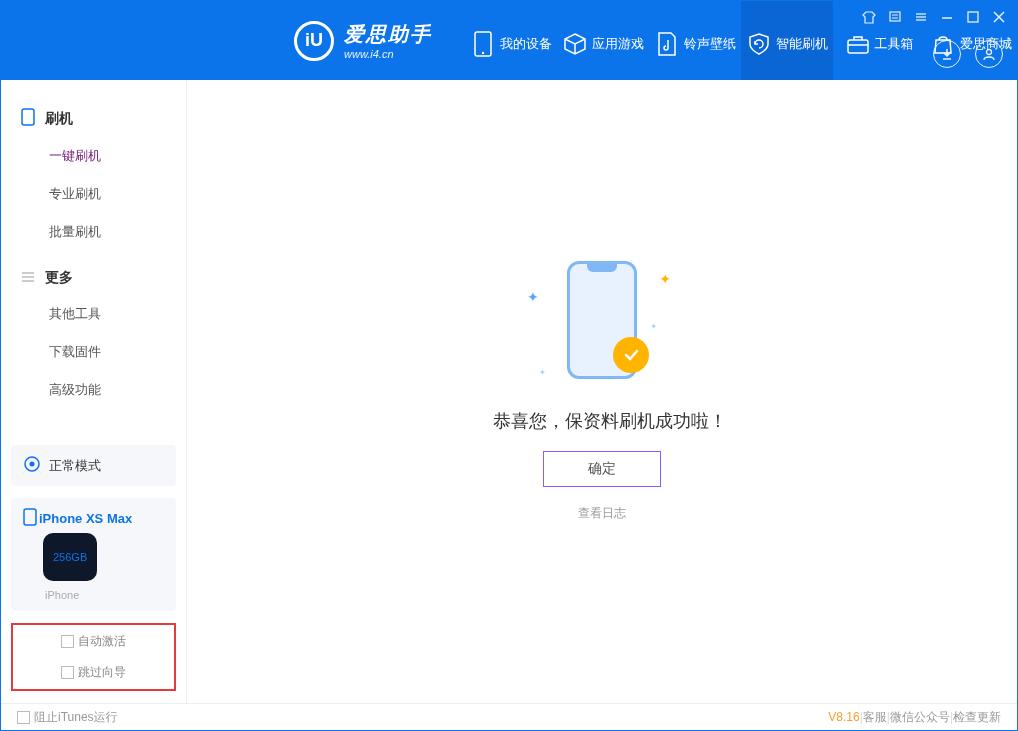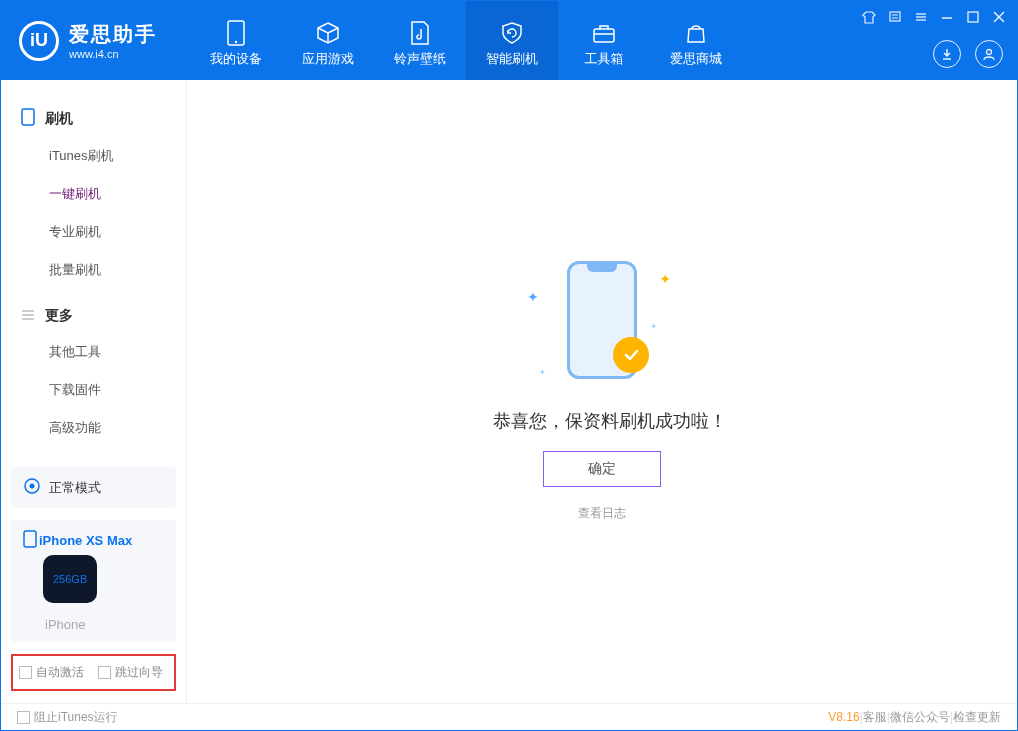--- a/index.html
+++ b/index.html
@@ -1,48 +1,48 @@
 <!DOCTYPE html>
 <html><head>
 <meta charset="utf-8">
 <style>
 * { margin: 0; padding: 0; box-sizing: border-box; font-family: "Microsoft YaHei", Arial, sans-serif; }
 body { background: #fff; width: 1018px; height: 731px; overflow: hidden; border: 1px solid #0c74ea; }
 
 
-.header { background: #0c74ea; height: 79px; display: flex; align-items: stretch; color: #fff; position: relative; }
+.header { background: #0c74ea; height: 79px; display: flex; align-items: stretch; color: #fff; position: relative; justify-content: flex-end; }
 .logo-area { display: flex; align-items: center; padding: 0 18px; }
 .logo-circle { width: 40px; height: 40px; border: 3px solid #fff; border-radius: 50%; display: flex; align-items: center; justify-content: center; font-weight: bold; font-size: 18px; background: #0c74ea; }
-.logo-text { margin-left: 10px; }
+.logo-text { margin-left: 10px; font-style: italic; }
 .logo-title { font-size: 20px; font-weight: bold; letter-spacing: 2px; }
 .logo-sub { font-size: 11px; opacity: 0.9; }
 .tabs { display: flex; margin-left: 15px; }
-.tab { width: 92px; display: flex; flex-direction: column; align-items: center; justify-content: center; gap: 4px; font-size: 13px; cursor: pointer; padding-top: 6px; }
+.tab { width: 92px; display: flex; flex-direction: row; align-items: center; justify-content: center; gap: 4px; font-size: 13px; cursor: pointer; padding-top: 6px; }
 .tab.active { background: #0a66d4; }
 .tab-icon { width: 26px; height: 26px; display: flex; align-items: center; justify-content: center; }
 .header-right { position: absolute; right: 10px; top: 8px; display: flex; gap: 10px; align-items: center; }
 .header-right-btn { width: 16px; height: 16px; cursor: pointer; opacity: 0.9; display:flex; align-items:center; justify-content:center; }
 .header-right svg { display:block; }
 .header-bottom-icons { position: absolute; right: 14px; bottom: 12px; display: flex; gap: 14px; }
 .circle-btn { width: 28px; height: 28px; border: 1.5px solid #fff; border-radius: 50%; display: flex; align-items: center; justify-content: center; cursor: pointer; opacity: 0.9; }
 
 
 .body { display: flex; height: calc(731px - 79px - 27px - 2px); }
 .sidebar { width: 186px; border-right: 1px solid #eee; padding-top: 20px; display:flex; flex-direction:column; }
 .side-group-header { display: flex; align-items: center; gap: 10px; padding: 8px 20px; color: #333; font-size: 14px; font-weight: bold; }
 .side-item { padding: 10px 20px 10px 48px; font-size: 13px; color: #555; cursor: pointer; }
 .side-item.active { color: #701a75; }
 
 .device-box { margin: auto 10px 12px 10px; background: #f5f7fa; border-radius: 4px; padding: 10px 12px; font-size: 13px; color: #333; display:flex; align-items:center; gap:8px;}
 .device-box2 { margin: 0 10px 12px 10px; background: #f5f7fa; border-radius: 4px; padding: 10px 12px; font-size: 13px; color: #333; }
 .device-name { font-weight: bold; color: #0c74ea; }
 .device-storage { display: inline-block; background: #0f172a; color: #0c74ea; border-radius: 10px; padding: 18px 10px; font-size: 11px; margin-top: 4px; margin-left: 20px;}
-.device-type { font-size: 13px; color: #aaa; margin-left: 22px; margin-top: 14px; }
-
-.checkbox-row { border: 2px solid #e23b3b; margin: 0 10px 12px 10px; padding: 8px 6px; display: flex; gap: 14px; font-size: 12px; color: #888; align-items:center;}
+.device-type { font-size: 11px; color: #aaa; margin-left: 22px; margin-top: 8px; }
+
+.checkbox-row { border: 2px solid #e23b3b; margin: 0 10px 12px 10px; padding: 8px 6px; display: flex; gap: 14px; font-size: 12px; color: #888; align-items:center;flex-direction:column;}
 .cb { width: 13px; height: 13px; border: 1px solid #bbb; display: inline-block; vertical-align: middle; margin-right: 4px; }
 
 
 .main { flex: 1; display: flex; flex-direction: column; align-items: center; justify-content: center; gap: 18px; }
 .illustration { position: relative; width: 170px; height: 130px; }
 .phone { width: 70px; height: 118px; border: 3px solid #7fb8f5; border-radius: 12px; background: #e8f2ff; position: absolute; left: 50%; top: 0; transform: translateX(-50%); }
 .phone-notch{ width:30px; height:8px; background:#7fb8f5; border-radius: 0 0 6px 6px; position:absolute; top:0; left:50%; transform:translateX(-50%);}
 .check-badge { width: 36px; height: 36px; background: #ffb400; border-radius: 50%; position: absolute; right: 38px; bottom: 18px; display: flex; align-items: center; justify-content: center; }
 .sparkle { position: absolute; font-size: 14px; color: #54a8ff; }
 .sparkle.a{ left:10px; top:28px;} .sparkle.b{ right:16px; top:10px; color:#ffb400;} .sparkle.c{ left:22px; bottom:14px; font-size:8px; color:#9bd0ff;} .sparkle.d{right:30px; bottom:60px; font-size:8px; color:#9bd0ff;}
@@ -180,21 +180,20 @@
 </div>
 
 <div class="body">
   <div class="sidebar">
     <div class="side-group-header">
       <span><svg width="14" height="18">
             <rect x="1" y="1" width="12" height="16" rx="2" fill="none" stroke="#0c74ea" stroke-width="1.5"></rect>
           </svg></span>
       <span>刷机</span>
     </div>
-    <div class="side-item">iTunes刷机</div>
     <div class="side-item active">一键刷机</div>
     <div class="side-item">专业刷机</div>
     <div class="side-item">批量刷机</div>
 
     <div class="side-group-header" style="margin-top:10px">
       <span><svg width="14" height="14">
             <line x1="1" y1="3" x2="13" y2="3" stroke="#bbb" stroke-width="1.5"></line>
             <line x1="1" y1="7" x2="13" y2="7" stroke="#bbb" stroke-width="1.5"></line>
             <line x1="1" y1="11" x2="13" y2="11" stroke="#bbb" stroke-width="1.5"></line>
           </svg></span>

